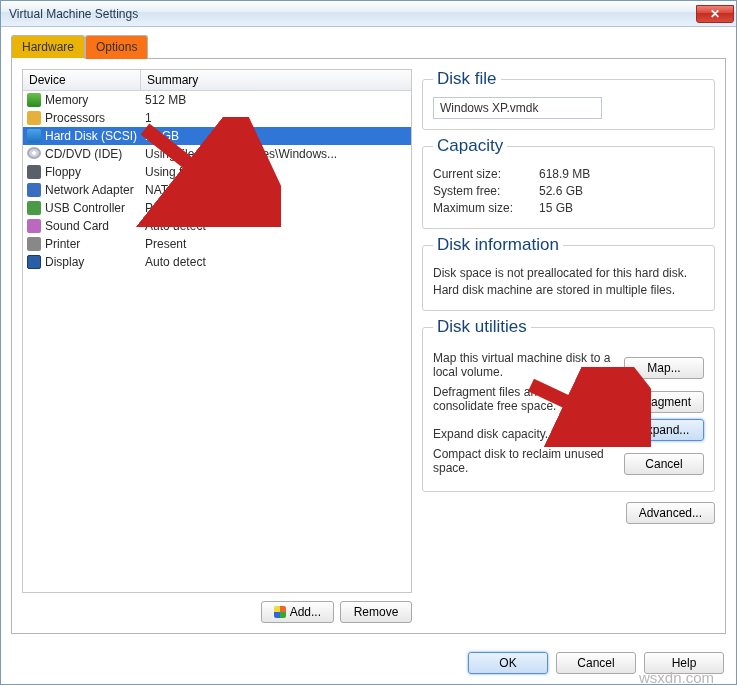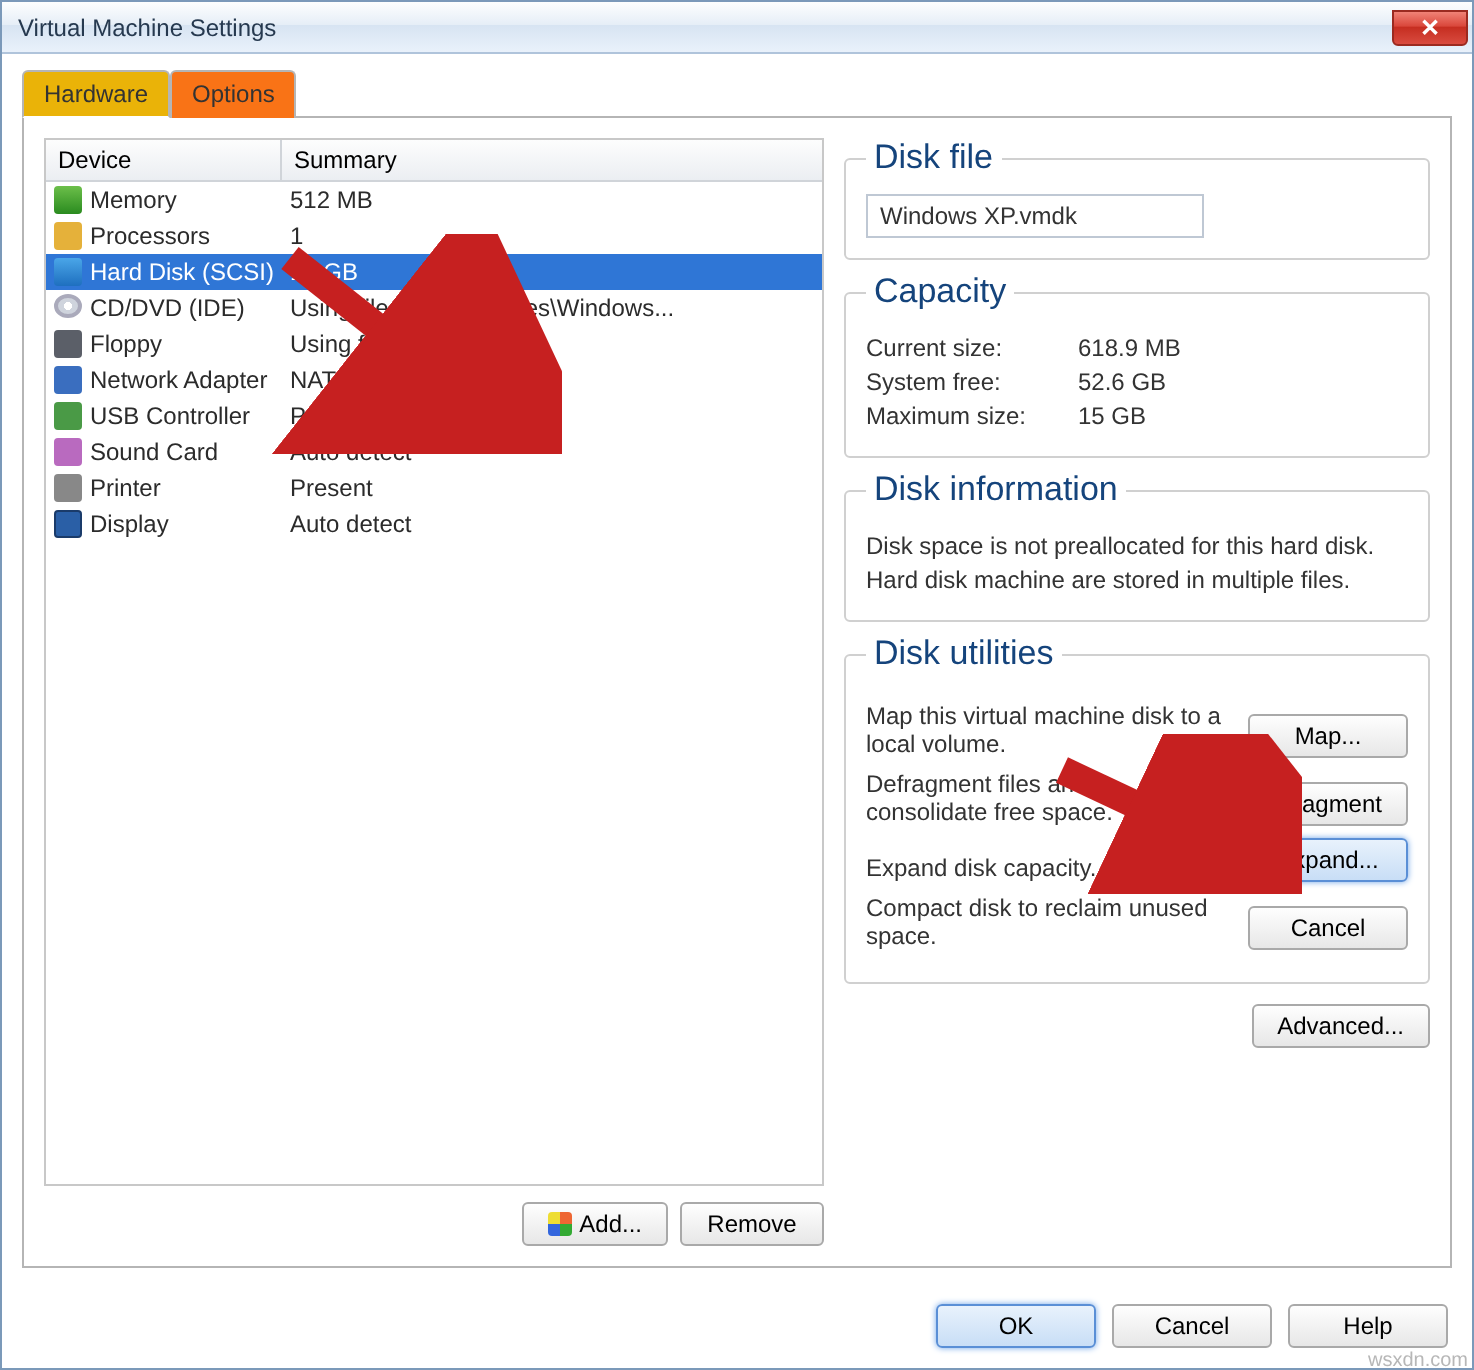--- a/index.html
+++ b/index.html
@@ -44,21 +44,21 @@
   .field{display:flex; align-items:center; gap:6px; margin:3px 0; color:#333}
   .field .lbl{width:100px}
   .txtinput{flex:1; border:1px solid #bfc8d4; padding:3px 6px; background:#fff; color:#333; height:22px}
   .util{display:flex; align-items:flex-end; gap:8px; margin:6px 0}
   .util .desc{flex:1; color:#333}
   .util .btn{min-width:80px}
   .advrow{display:flex; justify-content:flex-end; margin-top:4px}
   .footer{position:absolute; right:12px; bottom:10px; display:flex; gap:8px}
   .footer .btn{min-width:80px}
   .arrow{position:absolute;pointer-events:none;z-index:5}
-  .watermark{position:absolute;right:2px;bottom:-2px;color:#b7b7b7;font-size:10px}
+  .watermark{position:absolute;right:22px;bottom:-2px;color:#b7b7b7;font-size:15px}
 </style>
 </head>
 <body>
 
 <div class="window">
   <div class="titlebar">
     <span>Virtual Machine Settings</span>
     <span class="spacer"></span>
     <div class="closebtn">
       <span>✕</span>

